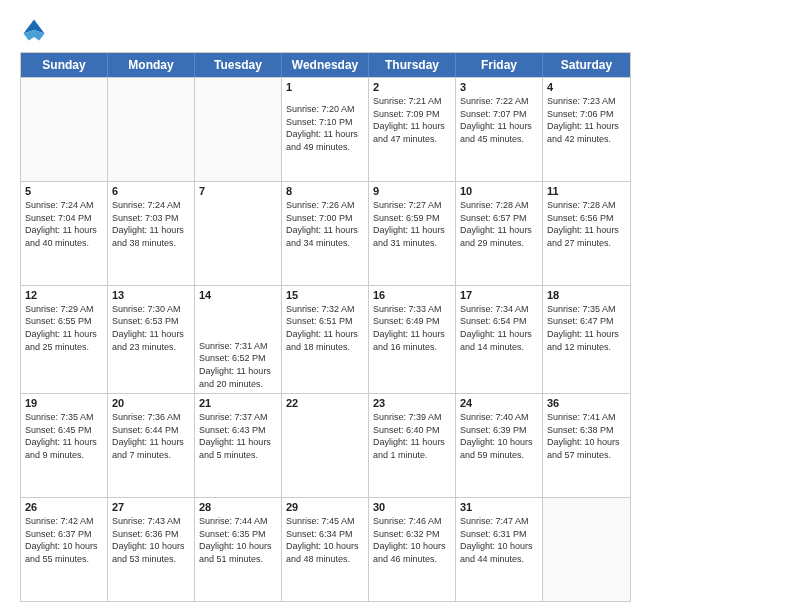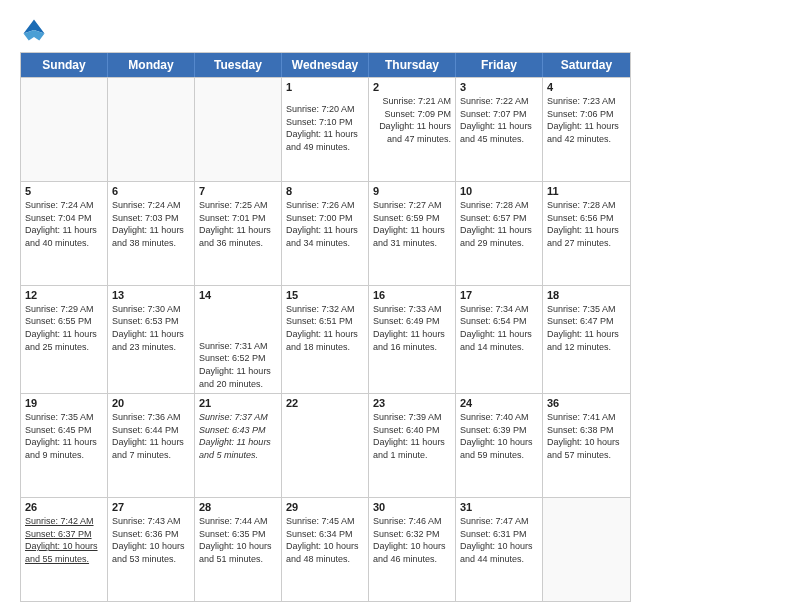--- a/index.html
+++ b/index.html
@@ -146,21 +146,21 @@
           <div class="cal-cell empty"></div>
           <div class="cal-cell empty"></div>
           <div class="cal-cell">
             <div class="day-num">1</div>
             <div class="cell-text" style="white-space: pre-line; margin-top: 8px;">Sunrise: 7:20 AM
 Sunset: 7:10 PM
 Daylight: 11 hours and 49 minutes.</div>
           </div>
           <div class="cal-cell">
             <div class="day-num">2</div>
-            <div class="cell-text" style="white-space: pre-line; text-align: right;">Sunrise: 7:21 AM
+            <div class="cell-text" style="white-space: pre-line;">Sunrise: 7:21 AM
 Sunset: 7:09 PM
 Daylight: 11 hours and 47 minutes.</div>
           </div>
           <div class="cal-cell">
             <div class="day-num">3</div>
             <div class="cell-text" style="white-space: pre-line;">Sunrise: 7:22 AM
 Sunset: 7:07 PM
 Daylight: 11 hours and 45 minutes.</div>
           </div>
           <div class="cal-cell">
@@ -178,23 +178,20 @@
 Daylight: 11 hours and 40 minutes.</div>
           </div>
           <div class="cal-cell">
             <div class="day-num">6</div>
             <div class="cell-text" style="white-space: pre-line;">Sunrise: 7:24 AM
 Sunset: 7:03 PM
 Daylight: 11 hours and 38 minutes.</div>
           </div>
           <div class="cal-cell">
             <div class="day-num">7</div>
-            <div class="cell-text" style="white-space: pre-line;">Sunrise: 7:25 AM
-Sunset: 7:01 PM
-Daylight: 11 hours and 36 minutes.</div>
           </div>
           <div class="cal-cell">
             <div class="day-num">8</div>
             <div class="cell-text" style="white-space: pre-line;">Sunrise: 7:26 AM
 Sunset: 7:00 PM
 Daylight: 11 hours and 34 minutes.</div>
           </div>
           <div class="cal-cell">
             <div class="day-num">9</div>
             <div class="cell-text" style="white-space: pre-line;">Sunrise: 7:27 AM
@@ -266,21 +263,21 @@
 Daylight: 11 hours and 9 minutes.</div>
           </div>
           <div class="cal-cell">
             <div class="day-num">20</div>
             <div class="cell-text" style="white-space: pre-line;">Sunrise: 7:36 AM
 Sunset: 6:44 PM
 Daylight: 11 hours and 7 minutes.</div>
           </div>
           <div class="cal-cell">
             <div class="day-num">21</div>
-            <div class="cell-text" style="white-space: pre-line; font-style: italic;">Sunrise: 7:37 AM
+            <div class="cell-text" style="white-space: pre-line;">Sunrise: 7:37 AM
 Sunset: 6:43 PM
 Daylight: 11 hours and 5 minutes.</div>
           </div>
           <div class="cal-cell">
             <div class="day-num">22</div>
           </div>
           <div class="cal-cell">
             <div class="day-num">23</div>
             <div class="cell-text" style="white-space: pre-line;">Sunrise: 7:39 AM
 Sunset: 6:40 PM
@@ -295,21 +292,21 @@
           <div class="cal-cell">
             <div class="day-num">36</div>
             <div class="cell-text" style="white-space: pre-line;">Sunrise: 7:41 AM
 Sunset: 6:38 PM
 Daylight: 10 hours and 57 minutes.</div>
           </div>
         </div>
         <div class="cal-row">
           <div class="cal-cell">
             <div class="day-num">26</div>
-            <div class="cell-text" style="white-space: pre-line; text-decoration: underline;">Sunrise: 7:42 AM
+            <div class="cell-text" style="white-space: pre-line;">Sunrise: 7:42 AM
 Sunset: 6:37 PM
 Daylight: 10 hours and 55 minutes.</div>
           </div>
           <div class="cal-cell">
             <div class="day-num">27</div>
             <div class="cell-text" style="white-space: pre-line;">Sunrise: 7:43 AM
 Sunset: 6:36 PM
 Daylight: 10 hours and 53 minutes.</div>
           </div>
           <div class="cal-cell">

